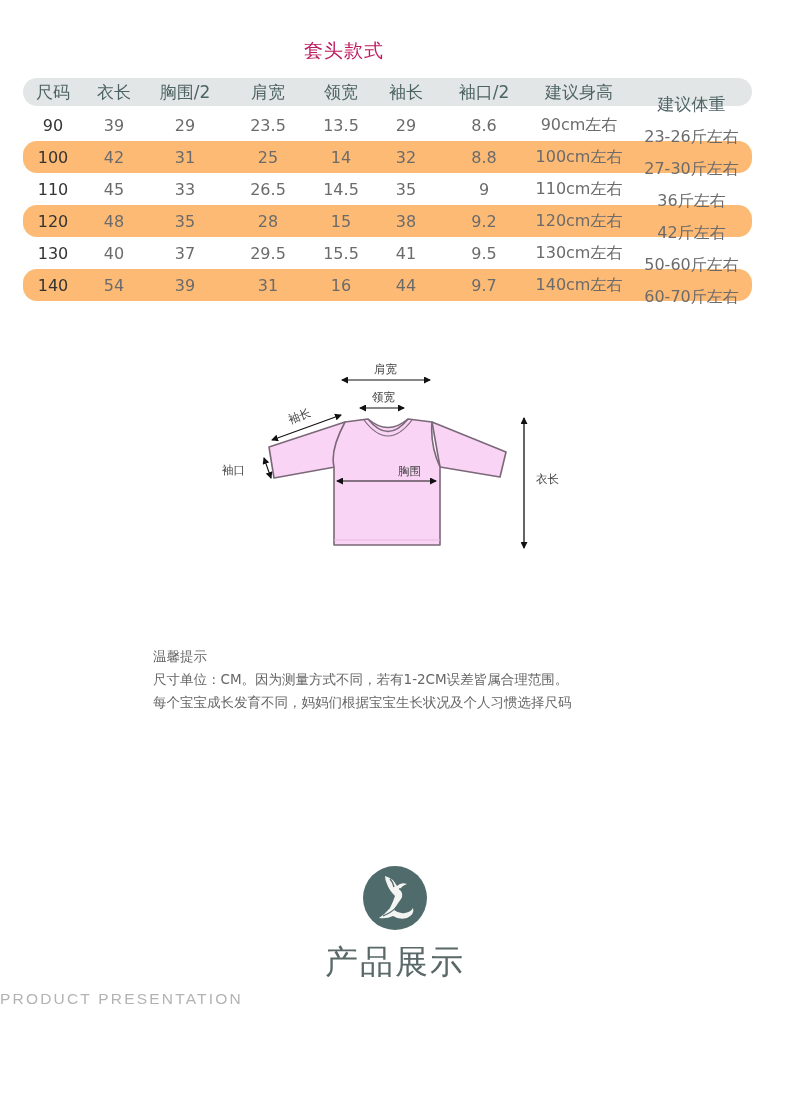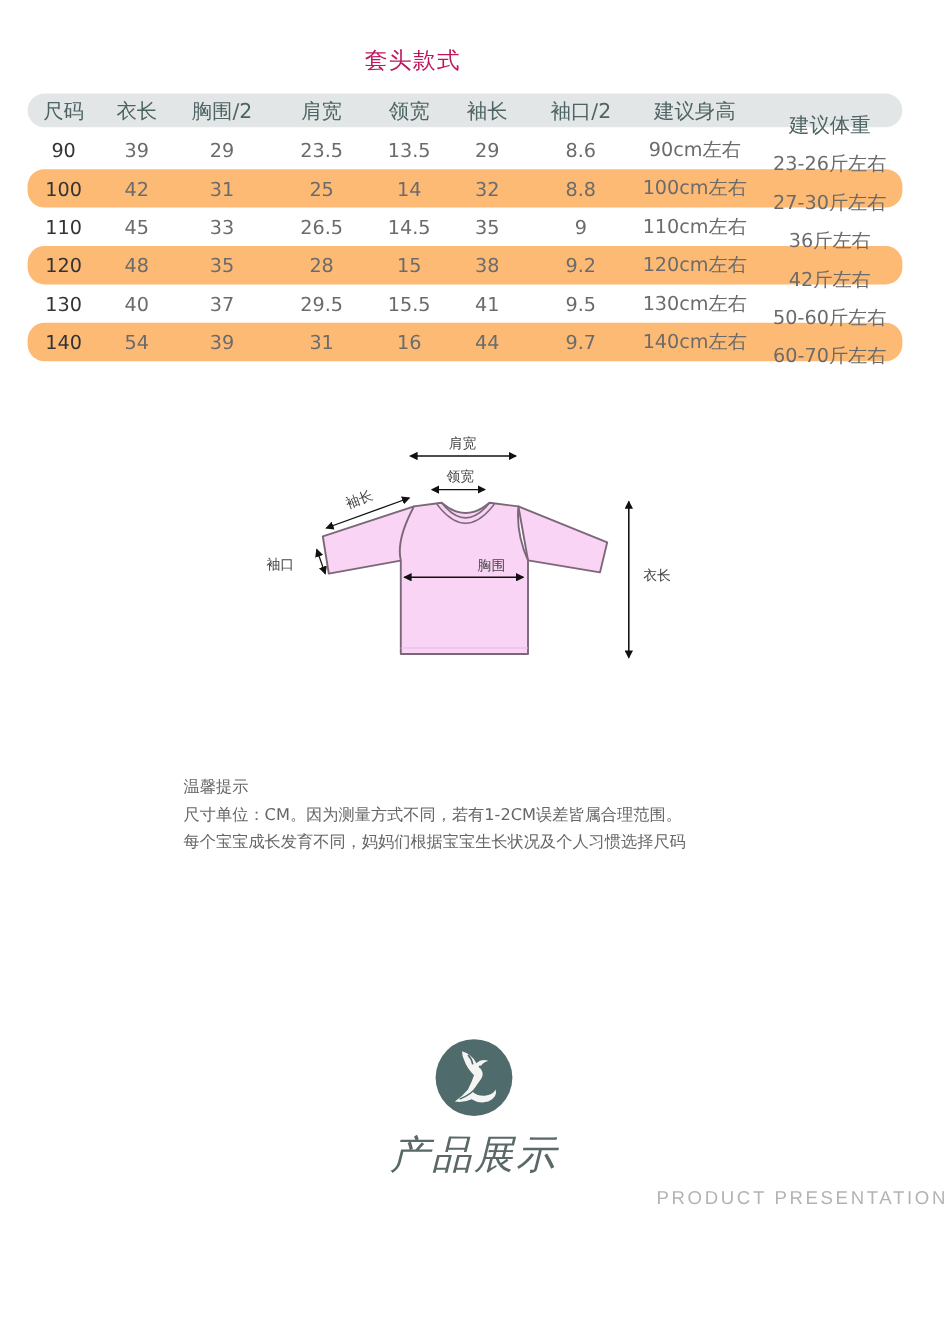--- a/index.html
+++ b/index.html
@@ -31,22 +31,22 @@
 
   .diagram { position: absolute; left: 220px; top: 350px; width: 360px; height: 210px; }
   .diagram svg { width: 360px; height: 210px; }
   .dlabel { position: absolute; font-size: 11.5px; color: #444; white-space: nowrap; }
 
   .tips { position: absolute; left: 153px; top: 645px; font-size: 13.5px; color: #666; line-height: 23px; }
 
   .logo { position: absolute; left: 363px; top: 866px; width: 64px; height: 64px; border-radius: 50%; background: #4f6b6b; }
   .logo svg { width: 64px; height: 64px; }
 
-  .product-title { position: absolute; left: 0; top: 940px; width: 790px; text-align: center; font-size: 33px; color: #5a6868; letter-spacing: 2px; font-style: italic; }
-  .product-sub { position: absolute; left: 0; top: 990px; width: 790px; text-align: right; font-size: 15.5px; color: #b3b3b3; letter-spacing: 2.2px; font-family: "Liberation Sans", sans-serif; }
+  .product-title { position: absolute; left: 0; top: 940px; width: 790px; text-align: center; font-size: 33px; color: #5a6868; letter-spacing: 2px; }
+  .product-sub { position: absolute; left: 0; top: 990px; width: 790px; text-align: left; font-size: 15.5px; color: #b3b3b3; letter-spacing: 2.2px; font-family: "Liberation Sans", sans-serif; }
 </style>
 </head>
 <body>
 
 <div class="section-title">套头款式</div>
 
 <div class="size-table">
   <div class="tr header">
     <div class="td c0">尺码</div>
     <div class="td c1">衣长</div>

